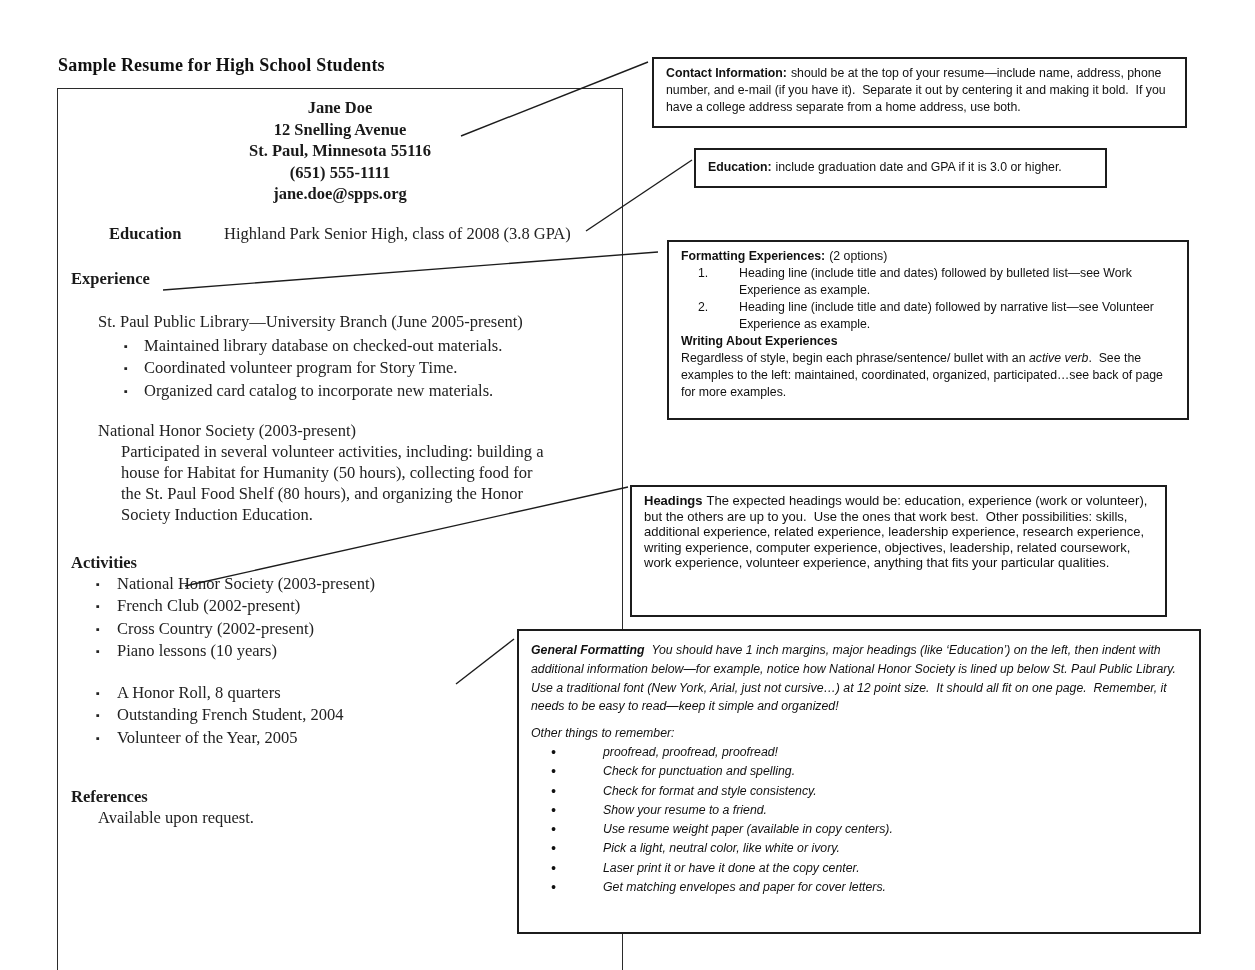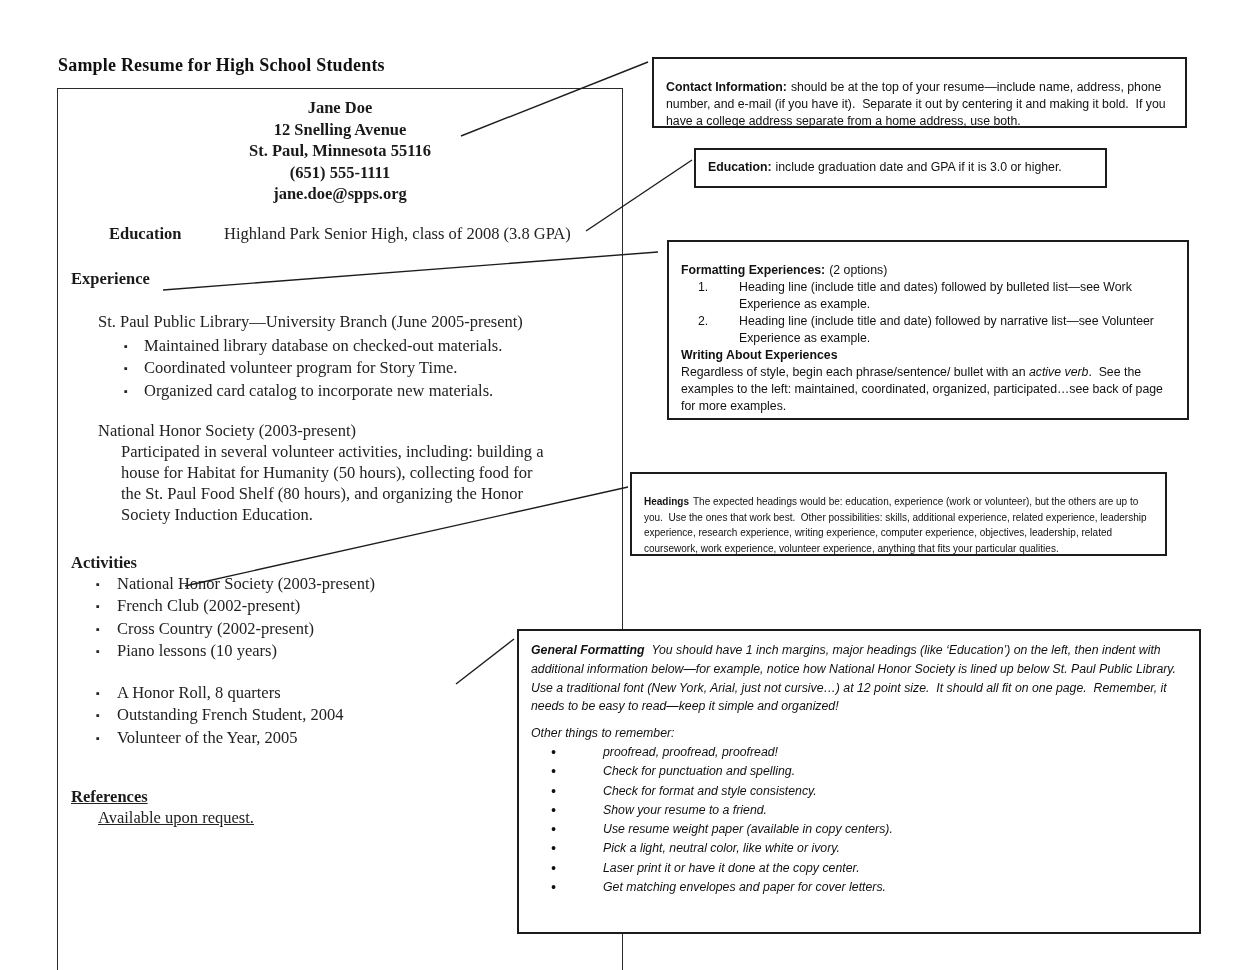--- a/index.html
+++ b/index.html
@@ -38,39 +38,39 @@
   .job .rows { margin-top:3px; line-height:22.4px; }
   .brow { display:flex; }
   .job .sq  { margin-left:26px; width:20px; font-size:11px; line-height:inherit; }
   .nhs   { top:331px; left:40px; line-height:21px; }
   .nhs .narr { margin-left:23px; }
 
   .act-sec { top:463px; left:13px; line-height:21px; }
   .list-rows { line-height:22.4px; }
   .act-sec .sq, .awd-sec .sq { margin-left:25px; width:21px; font-size:11px; line-height:inherit; }
   .awd-sec { top:593px; left:13px; line-height:21px; }
-  .ref-sec { top:697px; left:13px; line-height:21px;text-decoration:underline; }
+  .ref-sec { top:697px; left:13px; line-height:21px; }
   .ref-sec .ref-val { margin-left:27px; }
 
   
   .connectors { position:absolute; left:0; top:0; z-index:2; pointer-events:none; }
   .connectors line { stroke:#1c1c1c; stroke-width:1.4; }
 
   
   .callout {
     position:absolute; background:#fff; border:2px solid #1c1c1c; z-index:3;
     font:12.3px "Liberation Sans", sans-serif; color:#111;
-    padding:20px 12px;
+    padding:6px 12px;
   }
   .callout p, .callout .wrap { white-space:pre-wrap; }
   .callout b { margin-right:4px; }
   #co-contact { left:652px; top:57px;  width:535px; height:71px;  line-height:17px; }
   #co-edu     { left:694px; top:148px; width:413px; height:40px;  line-height:17px; padding-top:9px; }
   #co-fe      { left:667px; top:240px; width:522px; height:180px; line-height:17px; }
-  #co-head    { left:630px; top:472px; width:537px; height:84px; line-height:15.5px; font-size:10px; }
+  #co-head    { left:630px; top:485px; width:537px; height:132px; line-height:15.5px; font-size:13px; }
   #co-gf      { left:517px; top:629px; width:684px; height:305px; line-height:18.8px; padding-top:10px;font-style:italic; }
 
   .opt { display:flex; }
   .opt .num { margin-left:17px; width:41px; }
   .opt .otext { flex:1; white-space:pre-wrap; }
   .wae-h { font-weight:bold; }
 
   .gf-intro { margin-top:8px; }
   .gf-row { display:flex; line-height:19.3px; }
   .gf-row .dot { margin-left:20px; width:22px; font-size:14px; }

